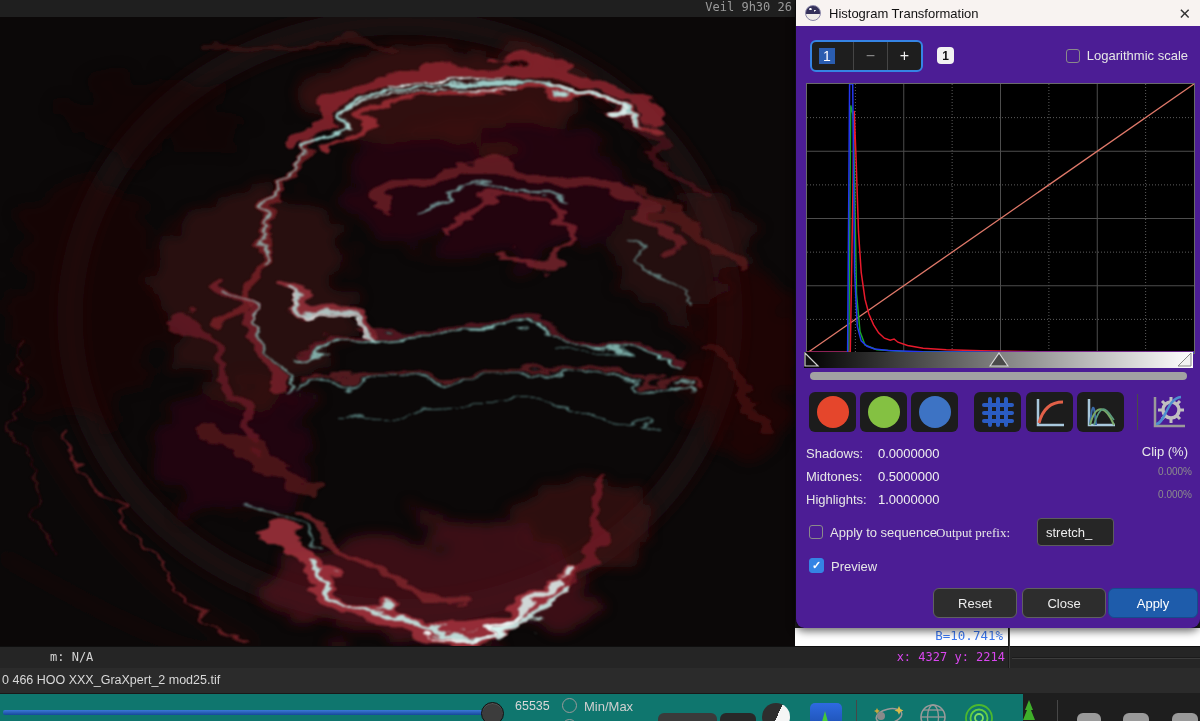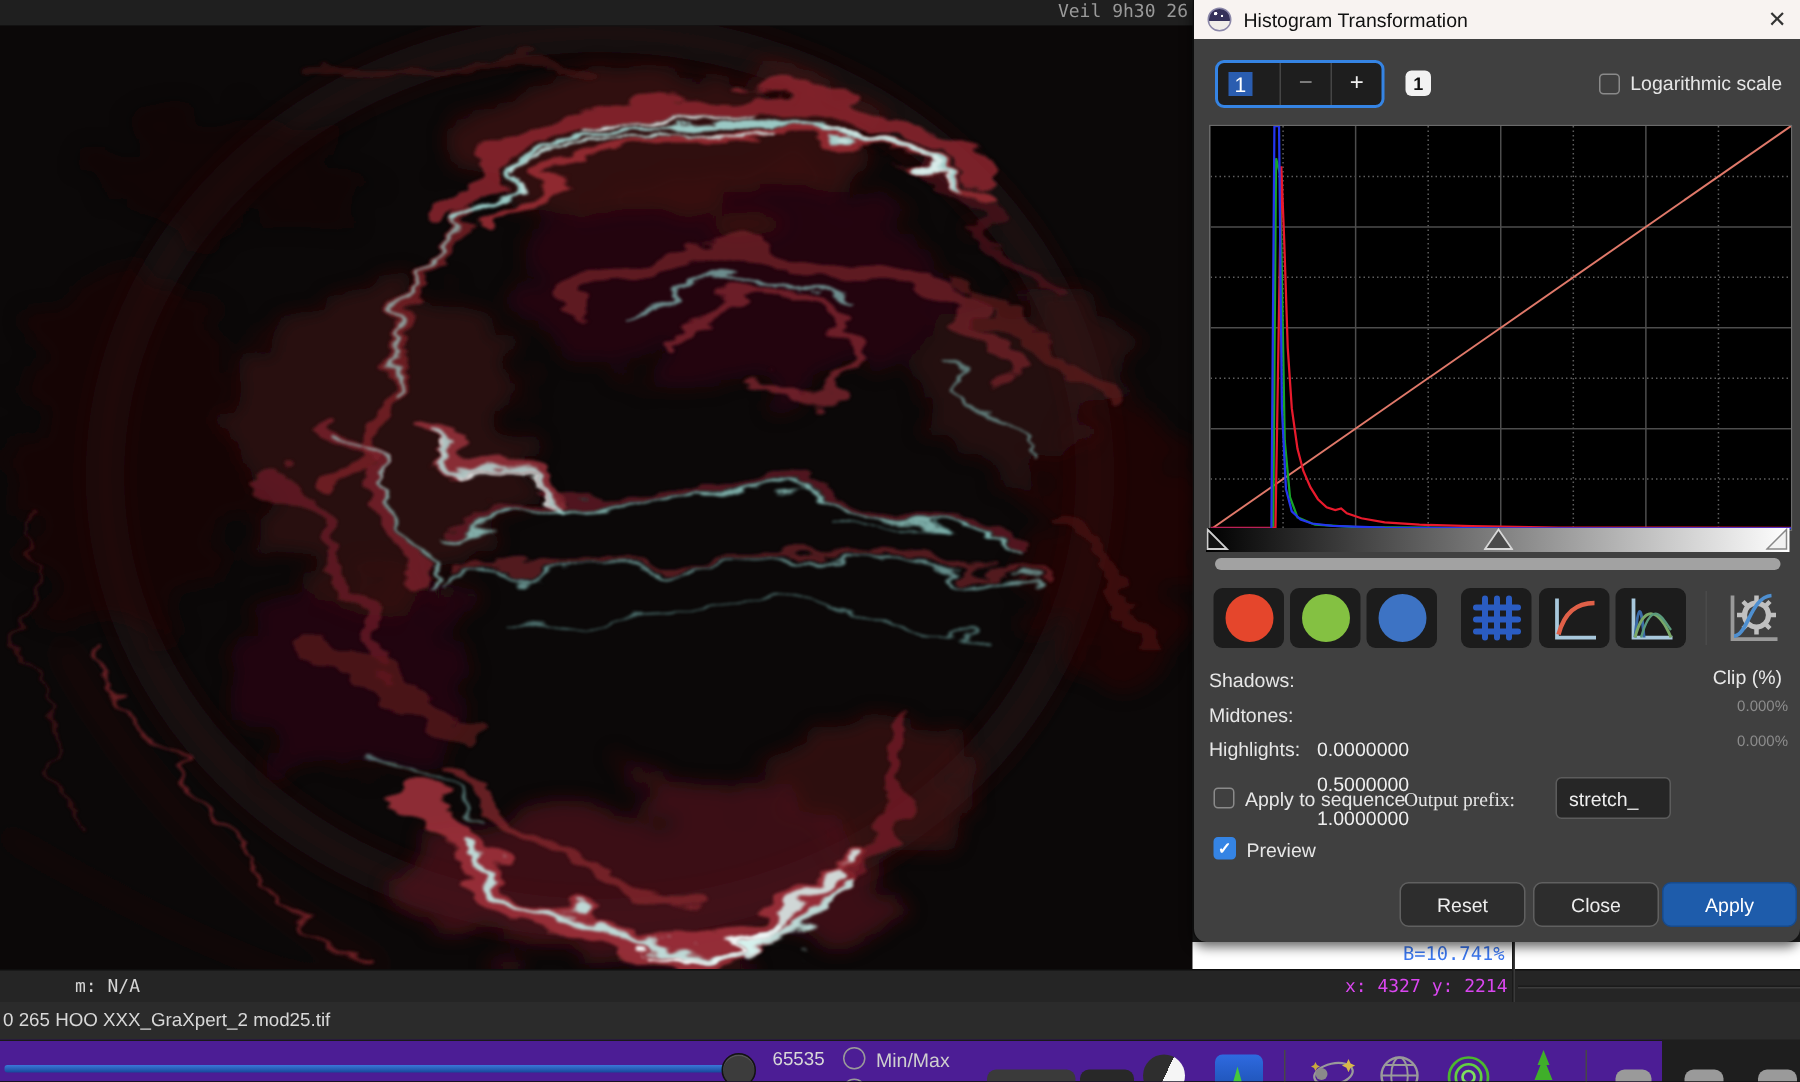--- a/index.html
+++ b/index.html
@@ -10,21 +10,21 @@
 
   
   .topbar{position:absolute;left:0;top:0;width:795px;height:17px;background:#1f1f1f;
     color:#9a9a9a;font-size:12px;text-align:right;padding-right:3px;line-height:15px;}
   .canvas{position:absolute;left:0;top:17px;width:795px;height:629px;background:#0b0808;overflow:hidden;}
   .row1{position:absolute;left:0;top:646px;width:1200px;height:22px;background:#252525;border-top:1px solid #0f0f0f;}
   .row1 .lefttxt{position:absolute;left:2px;top:3px;font-size:12px;color:#d4d4d4;}
   .row1 .coords{position:absolute;right:195px;top:3px;font-size:12px;color:#d946ef;}
   .row2{position:absolute;left:0;top:668px;width:1200px;height:25px;background:#2b2b2b;}
   .row2 .fname{position:absolute;left:2px;top:5px;font-size:12.5px;color:#d8d8d8;}
-  .row3{position:absolute;left:0;top:693px;width:1108px;height:28px;background:#4c1d95;border-top:1px solid #191919;}
+  .row3{position:absolute;left:0;top:693px;width:1023px;height:28px;background:#0f766e;border-top:1px solid #191919;}
   .bstrip{position:absolute;left:795px;top:628px;width:405px;height:18px;background:#ffffff;}
   .bstrip .bval{position:absolute;right:197px;top:0px;font-size:12.5px;color:#3b77f0;}
   .vdiv{position:absolute;left:1008px;top:628px;width:2px;height:65px;background:#1a1a1a;border-right:1px solid #3a3a3a;}
   .hgroove{position:absolute;left:1012px;top:657px;width:188px;height:2px;border-top:1px solid #1b1b1b;border-bottom:1px solid #3c3c3c;}
 
   
   .slider-track{position:absolute;left:3px;top:16px;width:482px;height:5px;border-radius:2px;
     background:linear-gradient(#3b78d8,#16489a);}
   .slider-handle{position:absolute;left:481px;top:8px;width:23px;height:23px;border-radius:50%;
     background:#3c3c3c;border:1px solid #121212;box-shadow:inset 0 1px 0 #555;}
@@ -35,21 +35,21 @@
   .tb-gray{position:absolute;border-radius:6px;background:#9a9a9a;}
   .halfmoon{position:absolute;left:762px;top:9px;width:28px;height:28px;border-radius:50%;
     background:linear-gradient(115deg,#2e2e2e 52%,#f5f5f5 52%);}
   .bluechart{position:absolute;left:810px;top:9px;width:32px;height:26px;border-radius:5px;
     background:linear-gradient(#2e6ae0,#1c4fae);overflow:hidden;}
   .bluechart .spike{position:absolute;left:10px;top:8px;width:0;height:0;
     border-left:5px solid transparent;border-right:5px solid transparent;border-bottom:18px solid #45c83a;}
   .tb-divider{position:absolute;top:6px;width:1px;height:22px;background:#474747;}
 
   
-  .dialog{position:absolute;left:795px;top:0;width:405px;height:628px;background:#404040;
+  .dialog{position:absolute;left:795px;top:0;width:405px;height:628px;background:#4c1d95;
     border-left:1px solid #0c0c0c;border-radius:0 0 9px 9px;box-shadow:0 3px 8px rgba(0,0,0,.6);}
   .titlebar{position:absolute;left:0;top:0;width:100%;height:26px;background:#f8f3f1;
     display:flex;align-items:center;padding:0 9px;border-radius:0;}
   .titlebar .ticon{width:16px;height:16px;border-radius:50%;flex:0 0 16px;
     background:
       radial-gradient(circle at 32% 22%, #fff 0 7%, transparent 9%),
       radial-gradient(circle at 62% 33%, #fff 0 6%, transparent 8%),
       linear-gradient(180deg,#35315a 55%,#f0ede9 55%);
     border:1px solid #8a86a8;}
   .titlebar .ttext{margin-left:8px;font-size:13px;color:#111;}
@@ -78,21 +78,21 @@
 
   .chbox{position:absolute;top:392px;width:47px;height:40px;border-radius:6px;background:#1c1c1c;
     display:flex;align-items:center;justify-content:center;}
   .chbox .dot{width:32px;height:32px;border-radius:50%;}
   .iconbox{position:absolute;top:392px;width:47px;height:40px;border-radius:6px;background:#1c1c1c;
     display:flex;align-items:center;justify-content:center;}
   .icn-divider{position:absolute;left:341px;top:394px;width:1px;height:36px;background:#4a4a4a;}
   .gearwrap{position:absolute;left:352px;top:392px;width:40px;height:40px;display:flex;align-items:center;justify-content:center;}
 
   .prow-l{position:absolute;left:10px;font-size:13px;color:#e6e6e6;}
-  .prow-v{position:absolute;left:82px;font-size:13px;color:#f0f0f0;margin-top:46px;}
+  .prow-v{position:absolute;left:82px;font-size:13px;color:#f0f0f0;}
   .clip-h{position:absolute;right:12px;font-size:13px;color:#e8e8e8;}
   .clip-v{position:absolute;right:8px;font-size:10px;color:#8c8c8c;}
 
   .seqrow{position:absolute;left:13px;top:518px;width:385px;height:30px;}
   .previn{position:absolute;left:228px;top:0;width:77px;height:28px;background:#262626;
     border:1px solid #5c5c5c;border-radius:4px;color:#eee;font-size:13px;padding:0 8px;
     font-family:"Liberation Sans",sans-serif;}
   .btn{position:absolute;top:588px;height:30px;border-radius:6px;background:#2d2d2d;
     border:1px solid #606060;color:#ededed;font-size:13px;display:flex;align-items:center;justify-content:center;}
   .btn.apply{background:#1e5cab;border-color:#174a8c;color:#fff;}
@@ -196,21 +196,21 @@
   <div class="bstrip">
     <div class="bval mono">B=10.741%</div>
   </div>
   <div class="row1">
     <div class="lefttxt mono">m: N/A</div>
     <div class="coords mono">x: 4327 y: 2214</div>
   </div>
   <div class="vdiv"></div>
   <div class="hgroove"></div>
   <div class="row2">
-    <div class="fname">0 265 HOO XXX_GraXpert_2 mod25.tif</div>
+    <div class="fname">0 466 HOO XXX_GraXpert_2 mod25.tif</div>
   </div>
 
   <div class="row3">
     <div class="slider-track"></div>
     <div class="slider-handle"></div>
     <div class="hi-label">65535</div>
     <div class="radio" style="left:562px;top:4px;"></div>
     <div class="radio-label">Min/Max</div>
     <div class="radio" style="left:562px;top:25px;"></div>
     <div class="tb-btn" style="left:658px;top:19px;width:59px;height:24px;"></div>

